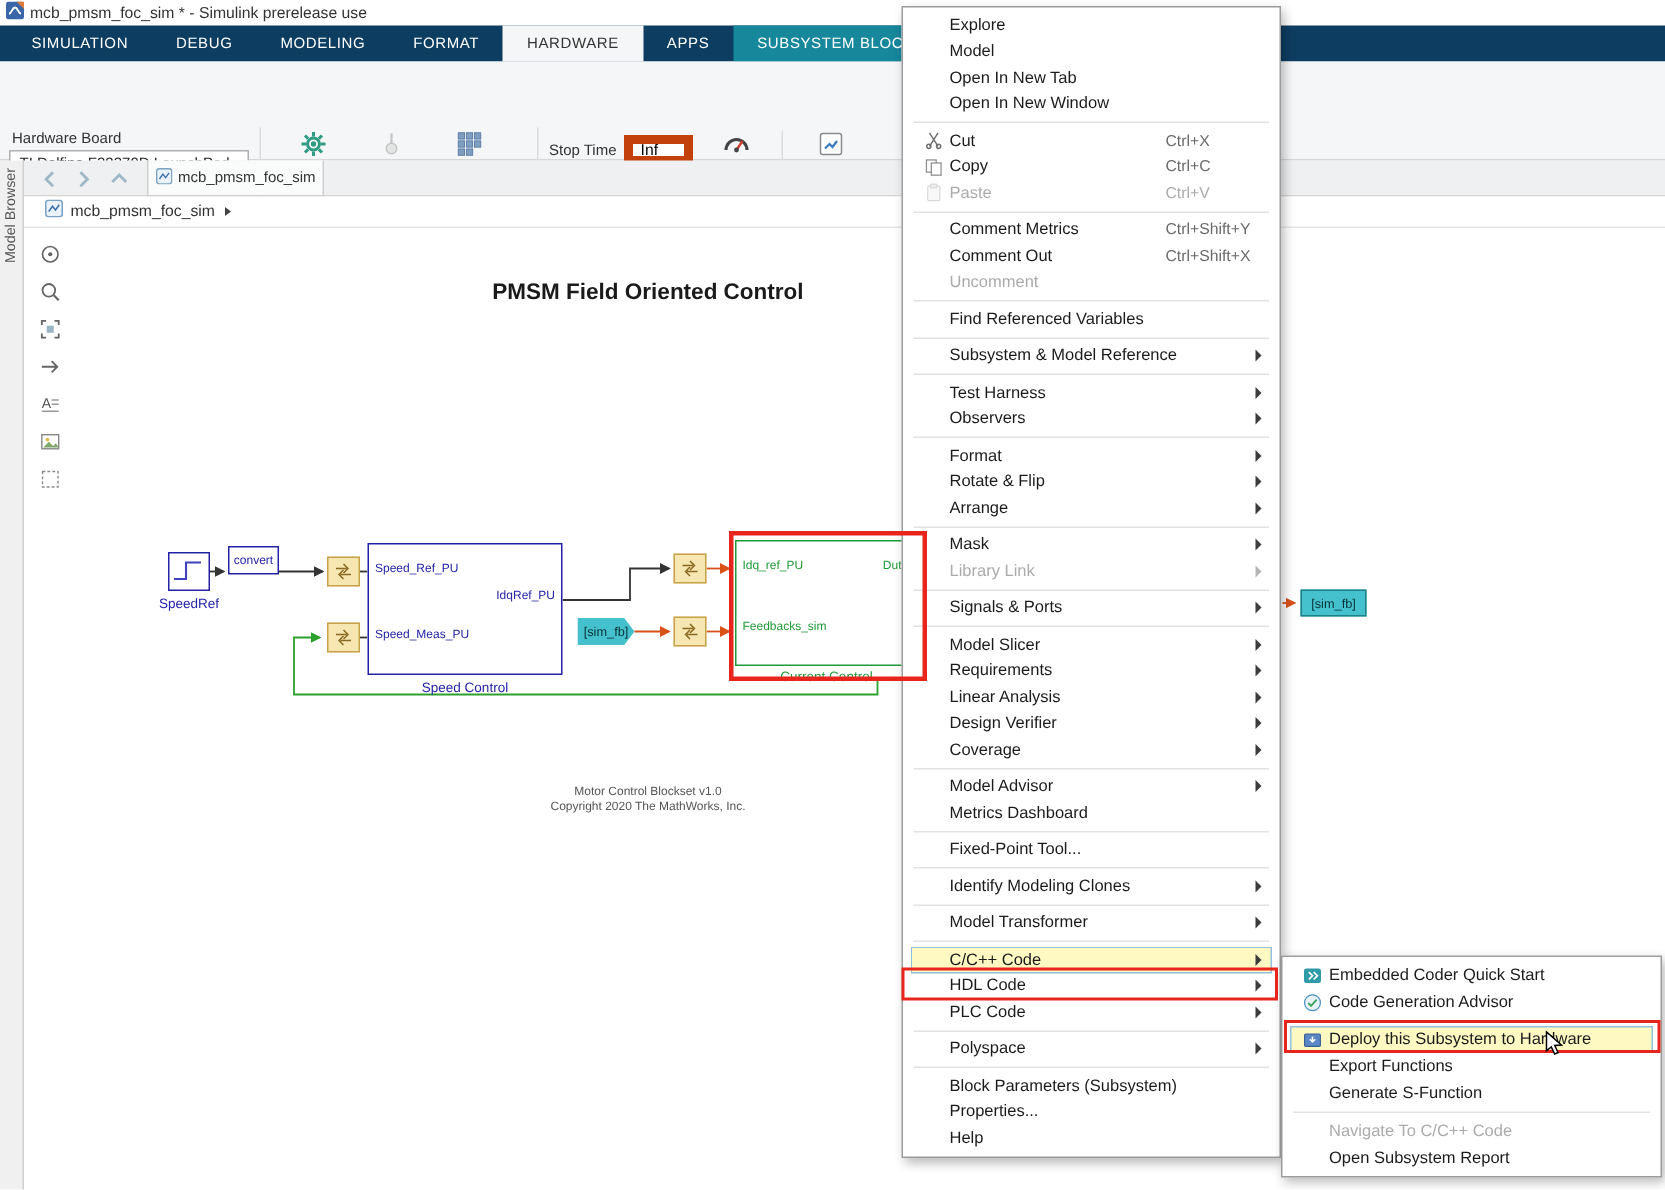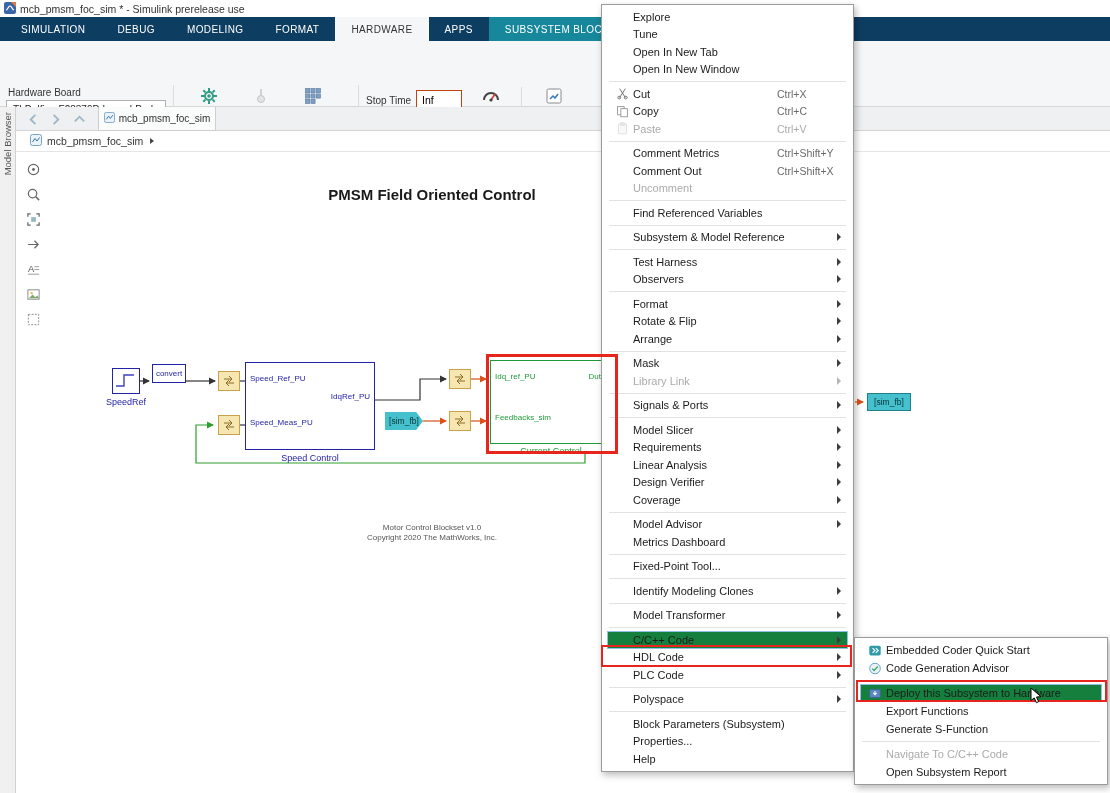--- a/index.html
+++ b/index.html
@@ -22,21 +22,21 @@
   .tslabel { position:absolute; font-size:10px; color:#333; }
   .combo { position:absolute; left:6px; top:59px; width:160px; height:20px; background:#fff; border:1px solid #b0b0b0; font-size:10px; line-height:18px; padding:0 16px 0 6px; white-space:nowrap; overflow:hidden; }
   .combo .caret { position:absolute; right:5px; top:8px; }
   .caret { display:inline-block; width:0; height:0; border-top:4px solid #555; border-left:3.5px solid transparent; border-right:3.5px solid transparent; vertical-align:middle; margin-left:3px; }
   .vdiv { position:absolute; top:44px; height:48px; width:1px; background:#dcdcdc; }
   .bigbtn { position:absolute; top:44px; height:50px; text-align:center; font-size:9.5px; color:#333; line-height:1.15; cursor:default; }
   .bigbtn .bicon { height:22px; margin-bottom:2px; display:flex; justify-content:center; align-items:center; }
   .bigbtn.disabled { color:#ababab; }
   .bigbtn.disabled .bicon { opacity:.45; filter:grayscale(1); }
   .caretbtn { position:absolute; top:44px; width:13px; height:50px; display:flex; align-items:center; justify-content:center; }
-  .stopinput { position:absolute; left:416px; top:49px; width:46px; height:20px; border:1px solid #c2410c; font-size:10.5px; padding:0 5px; font-family:"Liberation Sans",sans-serif; }
+  .stopinput { position:absolute; left:416px; top:49px; width:46px; height:20px; border:6px solid #c2410c; font-size:10.5px; padding:0 5px; font-family:"Liberation Sans",sans-serif; }
   .secrow { position:absolute; top:92px; height:14px; font-size:8.5px; color:#8d8d8d; letter-spacing:.4px; text-align:center; }
 
   
   .navrow { left:16px; top:107px; width:1094px; height:24px; background:#eef0f1; border-bottom:1px solid #d5d5d5; }
   .navbtn { position:absolute; top:4px; width:18px; height:16px; display:flex; align-items:center; justify-content:center; }
   .doctab { position:absolute; left:82px; top:0; width:118px; height:24px; background:#fafbfb; border:1px solid #cfcfcf; border-top:none; display:flex; align-items:center; justify-content:center; gap:4px; font-size:10px; color:#333; }
 
   
   .mbstrip { left:0; top:107px; width:16px; height:686px; background:#f0f0f0; border-right:1px solid #d0d0d0; }
   .mblabel { position:absolute; left:2px; top:112px; writing-mode:vertical-rl; transform:rotate(180deg); font-size:9.5px; color:#555; }
@@ -74,21 +74,21 @@
   .mi { position:relative; display:flex; align-items:center; padding:0 22px 0 4px; white-space:nowrap; }
   #ctxMenu .mi { height:17.5px; }
   #subMenu .mi { height:18px; }
   .mic { width:22px; flex:0 0 22px; height:14px; display:flex; align-items:center; justify-content:center; }
   .mlb { flex:0 0 auto; }
   .msc { position:absolute; left:170px; color:#6a6a6a; font-size:10.5px; }
   .mar { position:absolute; right:7px; top:50%; margin-top:-4px; width:0; height:0; border-left:4px solid #3c3c3c; border-top:4px solid transparent; border-bottom:4px solid transparent; }
   .mi.disabled .mlb, .mi.disabled .msc { color:#ababab; }
   .mi.disabled .mar { border-left-color:#b5b5b5; }
   .mi.disabled .mic { opacity:.5; filter:grayscale(1); }
-  .mi.hl { background:#15803d; box-shadow: inset 0 0 0 1px #92c0e0; }
+  .mi.hl { background:#fef9c3; box-shadow: inset 0 0 0 1px #92c0e0; }
   .msep { height:1px; background:#e2e2e2; margin:3px 2px; }
 
   
   .ann { position:absolute; border:3px solid #e8251d; z-index:40; pointer-events:none; }
   .ann.thin { border-width:2px; }
   #cursor { position:absolute; left:1030px; top:687px; z-index:50; }
 </style>
 </head>
 <body>
 
@@ -370,21 +370,21 @@
   <div>Copyright 2020 The MathWorks, Inc.</div>
 </div>
 
 <div class="menu" id="ctxMenu">
     <div class="mi">
       <span class="mic"></span>
       <span class="mlb">Explore</span>
     </div>
     <div class="mi">
       <span class="mic"></span>
-      <span class="mlb">Tune</span>
+      <span class="mlb">Model</span>
     </div>
     <div class="mi">
       <span class="mic"></span>
       <span class="mlb">Open In New Tab</span>
     </div>
     <div class="mi">
       <span class="mic"></span>
       <span class="mlb">Open In New Window</span>
     </div>
     <div class="msep"></div>

